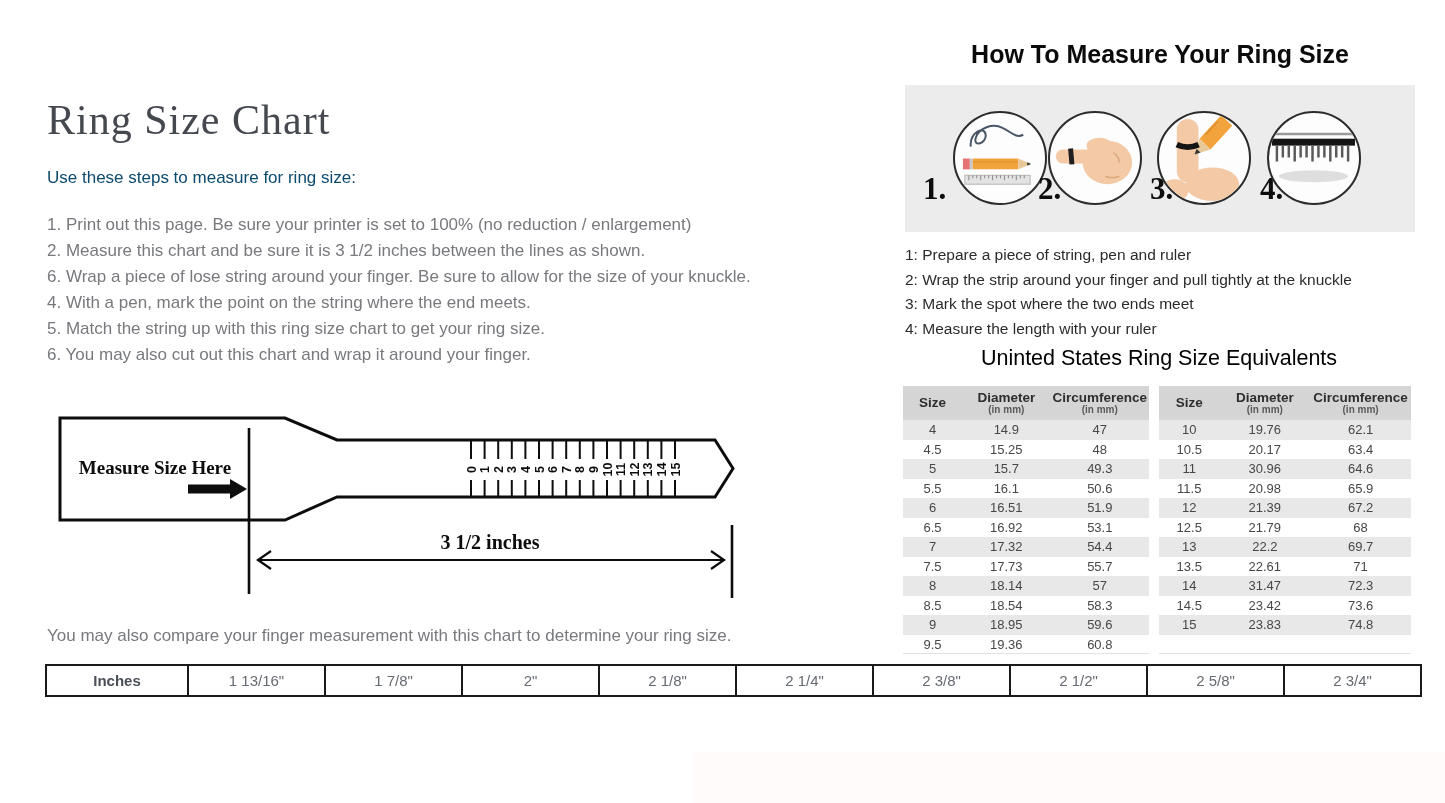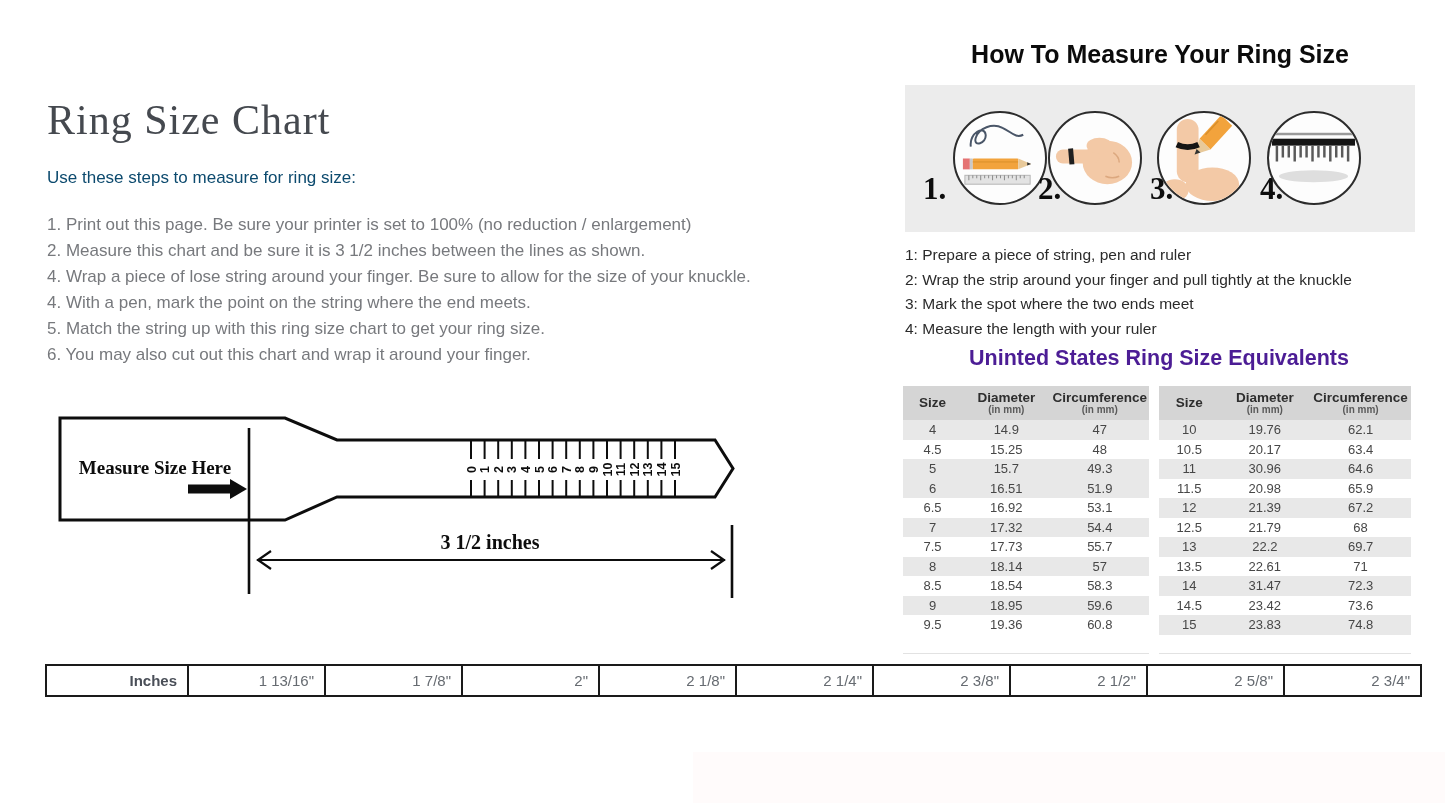--- a/index.html
+++ b/index.html
@@ -54,21 +54,21 @@
     background:#fdfdfd; border:2.5px solid #2c2c2c; border-radius:50%;
     overflow:hidden;
   }
   .illus-circle svg { display:block; width:89px; height:89px; }
   .measure-steps {
     position:absolute; left:905px; top:243px;
     font-size:15.5px; color:#2b2b2b; line-height:24.5px;
   }
   .equiv-title {
     position:absolute; left:905px; top:346px; width:508px; text-align:center;
-    font-size:21.5px; font-weight:bold; color:#4c1d95;
+    font-size:21.5px; font-weight:normal; color:#000000;
   }
   .us-table { position:absolute; top:386px; background:#ffffff; border-bottom:1px solid #e2e2e2; }
   .us-left  { left:903px;  width:246px; height:268px; }
   .us-right { left:1159px; width:252px; height:268px; }
   .us-table table { border-collapse:collapse; width:100%; table-layout:fixed; }
   .us-table thead th { background:#d5d5d5; height:34px; vertical-align:middle; padding:0; }
   .us-table .hm { font-size:13.5px; font-weight:bold; color:#2e2e2e; line-height:14px; }
   .us-table .hs { font-size:10px;  font-weight:bold; color:#5a5a5a; line-height:10px; }
   .us-table tbody td {
     text-align:center; font-size:13px; color:#474747; height:19.5px; padding:0;
@@ -76,38 +76,38 @@
   .us-table tbody tr.alt { background:#e8e8e8; }
   .col-size { width:24%; } .col-dia { width:36%; } .col-cir { width:40%; }
 
   
   .compare-table {
     position:absolute; left:45px; top:664px; width:1377px;
     border-collapse:collapse; table-layout:fixed;
     font-size:15px; background:#fff;
   }
   .compare-table th, .compare-table td {
-    border:2px solid #1a1a1a; padding:6px 10px; text-align:right; height:21px;
+    border:2px solid #1a1a1a; padding:6px 18px; text-align:center; height:21px;
   }
   .compare-table th { font-weight:bold; color:#4a4f58; }
   .compare-table td { color:#666b71; }
 
   .br-shade { position:absolute; left:693px; top:752px; width:752px; height:51px; background:#fffbfb; }
 </style>
 </head>
 <body>
 
 <div class="page">
 
   <h1 class="doc-title">Ring Size Chart</h1>
   <p class="doc-intro">Use these steps to measure for ring size:</p>
   <div class="instructions" id="instructions-list">
       <div>1. Print out this page. Be sure your printer is set to 100% (no reduction / enlargement)</div>
       <div>2. Measure this chart and be sure it is 3 1/2 inches between the lines as shown.</div>
-      <div>4. Wrap a piece of lose string around your finger. Be sure to allow for the size of your knuckle.</div>
+      <div>6. Wrap a piece of lose string around your finger. Be sure to allow for the size of your knuckle.</div>
       <div>4. With a pen, mark the point on the string where the end meets.</div>
       <div>5. Match the string up with this ring size chart to get your ring size.</div>
       <div>6. You may also cut out this chart and wrap it around your finger.</div>
     </div>
 
   <div class="sizer-wrap">
     <svg viewBox="0 0 700 195">
 
       <path class="sizer-outline" d="M15,6 L240,6 L292,28 L670,28 L688,56.5 L670,85 L292,85 L240,108 L15,108 Z"></path>
 
@@ -175,20 +175,21 @@
 
       <g>
         <line x1="212" y1="148" x2="680" y2="148" stroke="#0d0d0d" stroke-width="2.2"></line>
         <path d="M226,139 L213,148 L226,157" fill="none" stroke="#0d0d0d" stroke-width="2.2"></path>
         <path d="M666,139 L679,148 L666,157" fill="none" stroke="#0d0d0d" stroke-width="2.2"></path>
       </g>
       <text class="dim-label-text" x="445" y="137" text-anchor="middle">3 1/2 inches</text>
     </svg>
   </div>
 
+  <p class="compare-note">You may also compare your finger measurement with this chart to determine your ring size.</p>
 
   <h2 class="howto-title">How To Measure Your Ring Size</h2>
 
   <div class="illus-panel">
     <span class="illus-num" style="left:18px">1.</span>
     <div class="illus-circle" style="left:48px">
       <svg viewBox="0 0 90 90">
         <path d="M16,34 C14,20 30,12 31,22 C32,31 18,35 21,25 C24,15 38,10 48,15 C57,19 61,26 69,22" stroke="#4a5668" fill="none" stroke-width="2"></path>
         <rect x="8" y="46" width="7" height="11" fill="#e57373"></rect>
         <rect x="15" y="46" width="3" height="11" fill="#c9c9c9"></rect>
@@ -276,20 +277,25 @@
           </tr>
           <tr>
             <td>4.5</td>
             <td>15.25</td>
             <td>48</td>
           </tr>
           <tr class="alt">
             <td>5</td>
             <td>15.7</td>
             <td>49.3</td>
+          </tr>
+          <tr>
+            <td>5.5</td>
+            <td>16.1</td>
+            <td>50.6</td>
           </tr>
           <tr class="alt">
             <td>6</td>
             <td>16.51</td>
             <td>51.9</td>
           </tr>
           <tr>
             <td>6.5</td>
             <td>16.92</td>
             <td>53.1</td>

